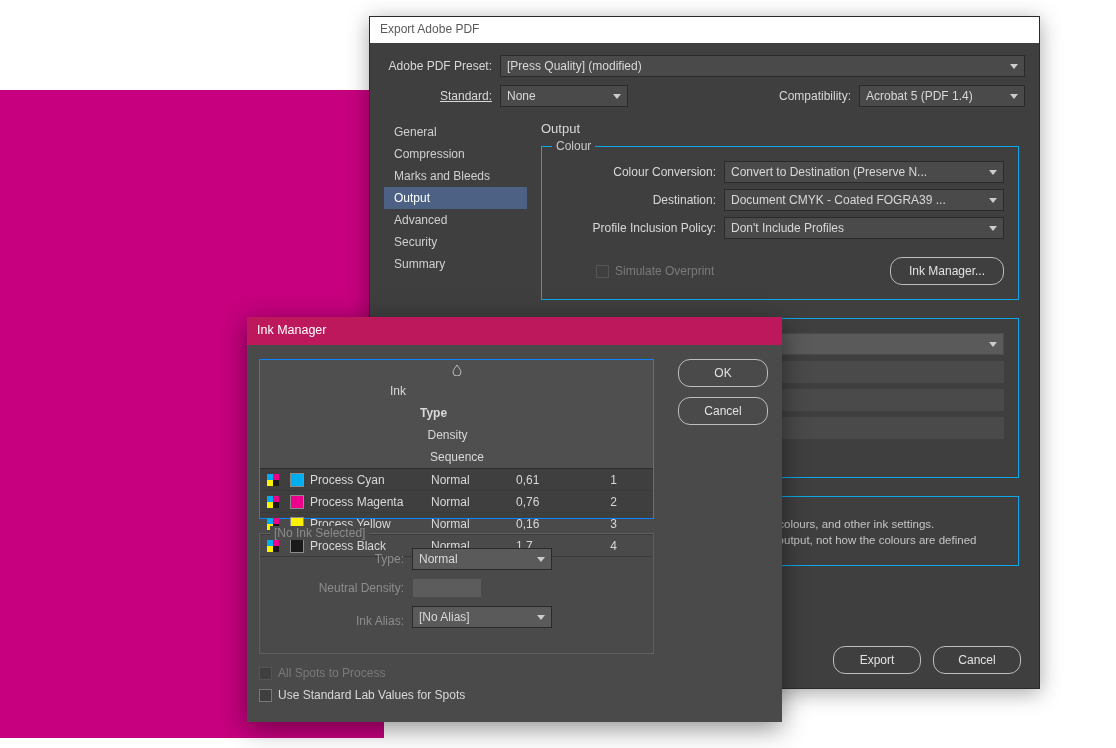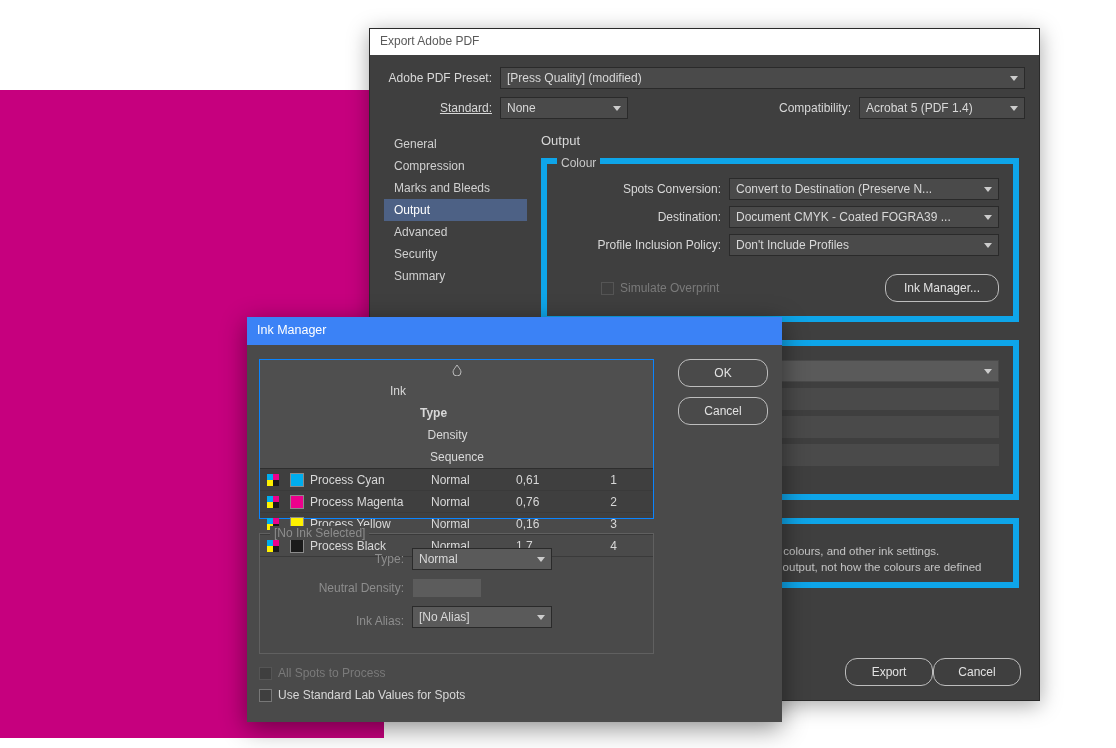--- a/index.html
+++ b/index.html
@@ -15,21 +15,21 @@
   }
   .pink-bg {
     position:absolute;
     left:0; top:90px;
     width:384px; height:648px;
     background:#c6007e;
   }
   
   .export-dialog {
     position:absolute;
-    left:369px; top:28px;
+    left:369px; top:16px;
     width:671px; height:673px;
     background:#3f3f3f;
     border:1px solid #2a2a2a;
     box-shadow: 0 4px 20px rgba(0,0,0,.35);
   }
   .titlebar {
     height:26px;
     background:#fff;
     color:#5a5a5a;
     font-size:12px;
@@ -67,21 +67,21 @@
     cursor:default;
     font-size:12px;
   }
   .sidebar-item.selected {
     background:#4d6185;
     color:#fff;
   }
   .main-pane { flex:1; padding:6px 6px 0 14px; position:relative; }
   .section-title { color:#d8d8d8; margin-bottom:10px; font-size:13px; }
   .fieldset {
-    border:6px solid #0ea5e9;
+    border:1px solid #0ea5e9;
     padding:14px 14px 14px 14px;
     position:relative;
     margin-bottom:18px;
   }
   .fieldset .legend {
     position:absolute;
     top:-8px; left:10px;
     background:#3f3f3f;
     padding:0 4px;
     color:#c8c8c8;
@@ -106,21 +106,21 @@
     padding:0 18px;
     color:#e2e2e2;
     background:transparent;
     display:inline-flex;align-items:center;justify-content:center;
     cursor:pointer;
     font-size:12px;
   }
   .bottom-buttons {
     position:absolute;
     right:18px; bottom:14px;
-    display:flex; 
+    display:flex; gap:12px;
   }
   .na-row .select {
     background:#5a5a5a;
     color:#aeaeae;
     border:1px solid #4a4a4a;
   }
   .info-text {
     color:#c4c4c4;
     font-size:11.5px;
     padding:6px 10px 0 10px;
@@ -130,21 +130,21 @@
   
   .ink-dialog {
     position:absolute;
     left:247px; top:317px;
     width:535px; height:405px;
     background:#4a4a4a;
     box-shadow:0 6px 24px rgba(0,0,0,.45);
   }
   .ink-title {
     height:28px;
-    background:#3b82f6;
+    background:#be185d;
     color:#fff;
     padding:6px 10px;
     font-size:12.5px;
   }
   .ink-body { padding:14px 12px 10px 12px; position:relative; height:calc(100% - 28px); }
   .ink-tablewrap {
     border:1px solid #0a84ff;
     width:395px; height:160px;
     background:#3f3f3f;
   }
@@ -227,21 +227,21 @@
           <div class="sidebar-item">Advanced</div>
           <div class="sidebar-item">Security</div>
           <div class="sidebar-item">Summary</div>
         </div>
       <div class="main-pane">
         <div class="section-title">Output</div>
 
         <div class="fieldset">
           <div class="legend">Colour</div>
           <div class="form-row">
-            <div class="flabel">Spots Conversion:</div>
+            <div class="flabel">Colour Conversion:</div>
             <div class="select">
               <span>Convert to Destination (Preserve N...</span>
                 <span class="arrow"></span>
             </div>
           </div>
           <div class="form-row">
             <div class="flabel">Destination:</div>
             <div class="select">
               <span>Document CMYK - Coated FOGRA39 ...</span>
                 <span class="arrow"></span>

